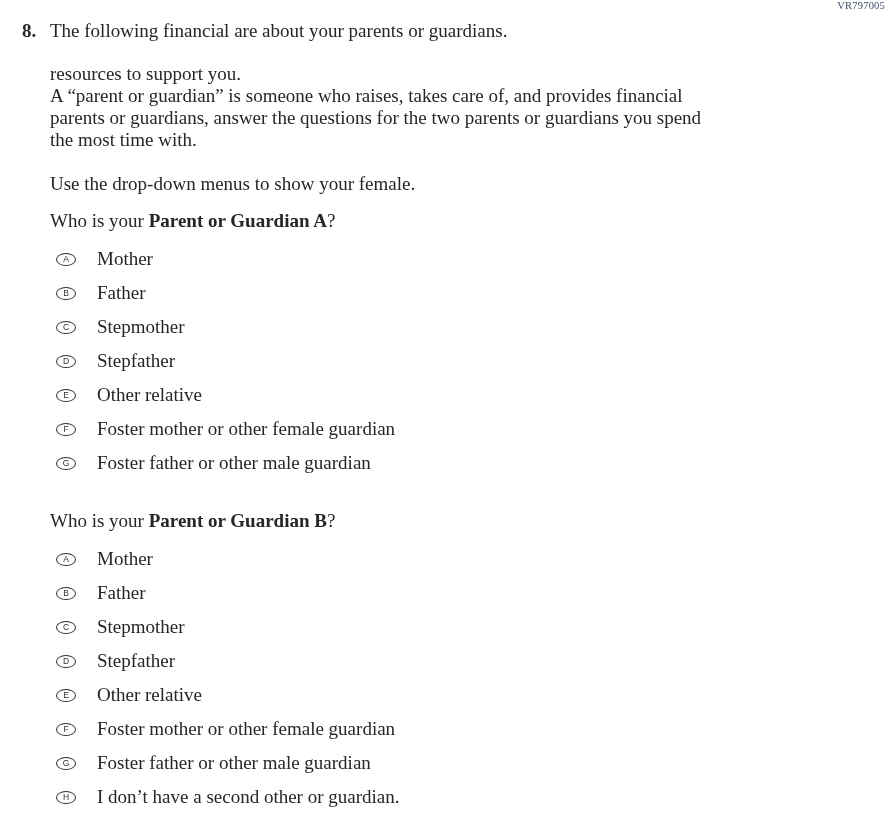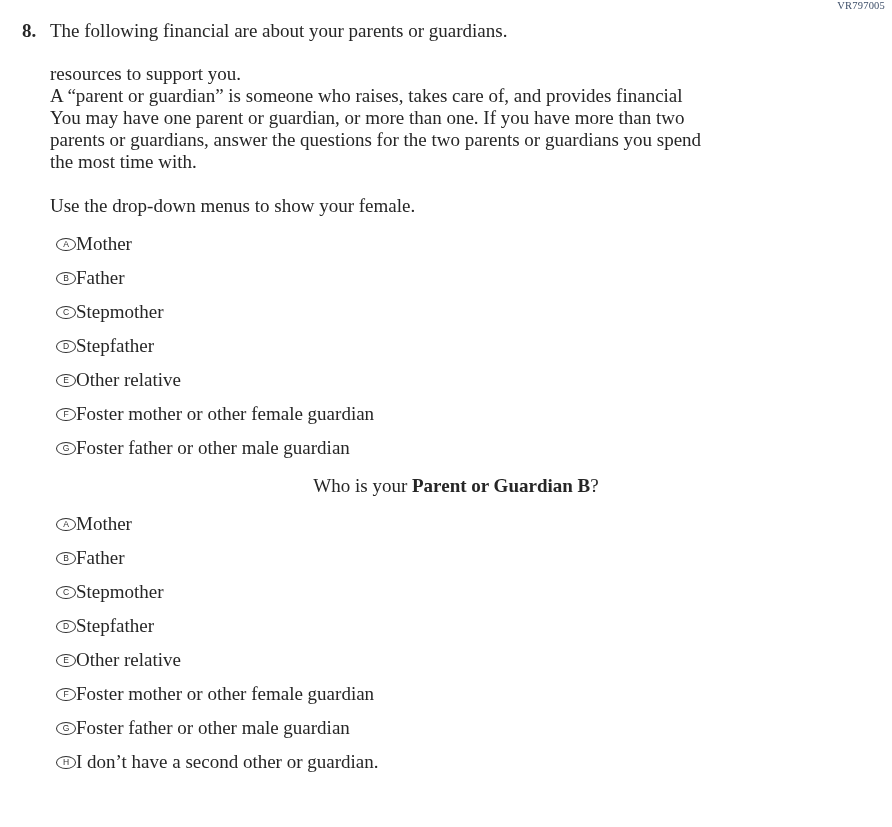--- a/index.html
+++ b/index.html
@@ -34,21 +34,21 @@
   }
   .q-content {
     flex: 1;
     font-size: 19px;
     line-height: 22px;
   }
   .intro { margin-bottom: 21px; }
   .definition-line { line-height: 22px; }
   .instruction { margin-top: 22px; }
   .prompt { margin-top: 15px; }
-  .prompt-b { margin-top: 16px; text-align: center; }
+  .prompt-b { margin-top: 36px; }
   .prompt .bold { font-weight: bold; }
   .options { margin-top: 16px; }
   .option-row {
     display: flex;
     align-items: center;
     height: 22px;
     margin-bottom: 12px;
     cursor: pointer;
   }
   .bubble {
@@ -59,43 +59,43 @@
     border: 1.5px solid #2e2e2e;
     border-radius: 50%;
     display: flex;
     align-items: center;
     justify-content: center;
     font-family: "Liberation Sans", sans-serif;
     font-size: 8.5px;
     line-height: 1;
     color: #2e2e2e;
   }
-  .option-label { margin-left: 0; white-space: nowrap; text-align: right; }
+  .option-label { margin-left: 21px; white-space: nowrap; text-align: right; }
 </style>
 </head>
 <body>
 
 <div class="form-code">VR797005</div>
 
 <div class="question-block">
   <div class="q-num">8.</div>
   <div class="q-content">
 
     <div class="intro">The following financial are about your parents or guardians.</div>
 
     <div class="definition">
       <div class="definition-line">resources to support you.</div>
       <div class="definition-line">A “parent or guardian” is someone who raises, takes care of, and provides financial</div>
-      <div class="definition-line">You may have one parent or guardian, or more than one. If you have more than two</div>
       <div class="definition-line">parents or guardians, answer the questions for the two parents or guardians you spend</div>
       <div class="definition-line">the most time with.</div>
     </div>
 
     <div class="instruction">Use the drop-down menus to show your female.</div>
 
+    <div class="prompt prompt-a"><span>Who is your </span><span class="bold">Parent or Guardian A</span><span>?</span></div>
 
     <div class="options">
       <div class="option-row">
         <span class="bubble">A</span>
         <span class="option-label">Mother</span>
       </div>
       <div class="option-row">
         <span class="bubble">B</span>
         <span class="option-label">Father</span>
       </div>

